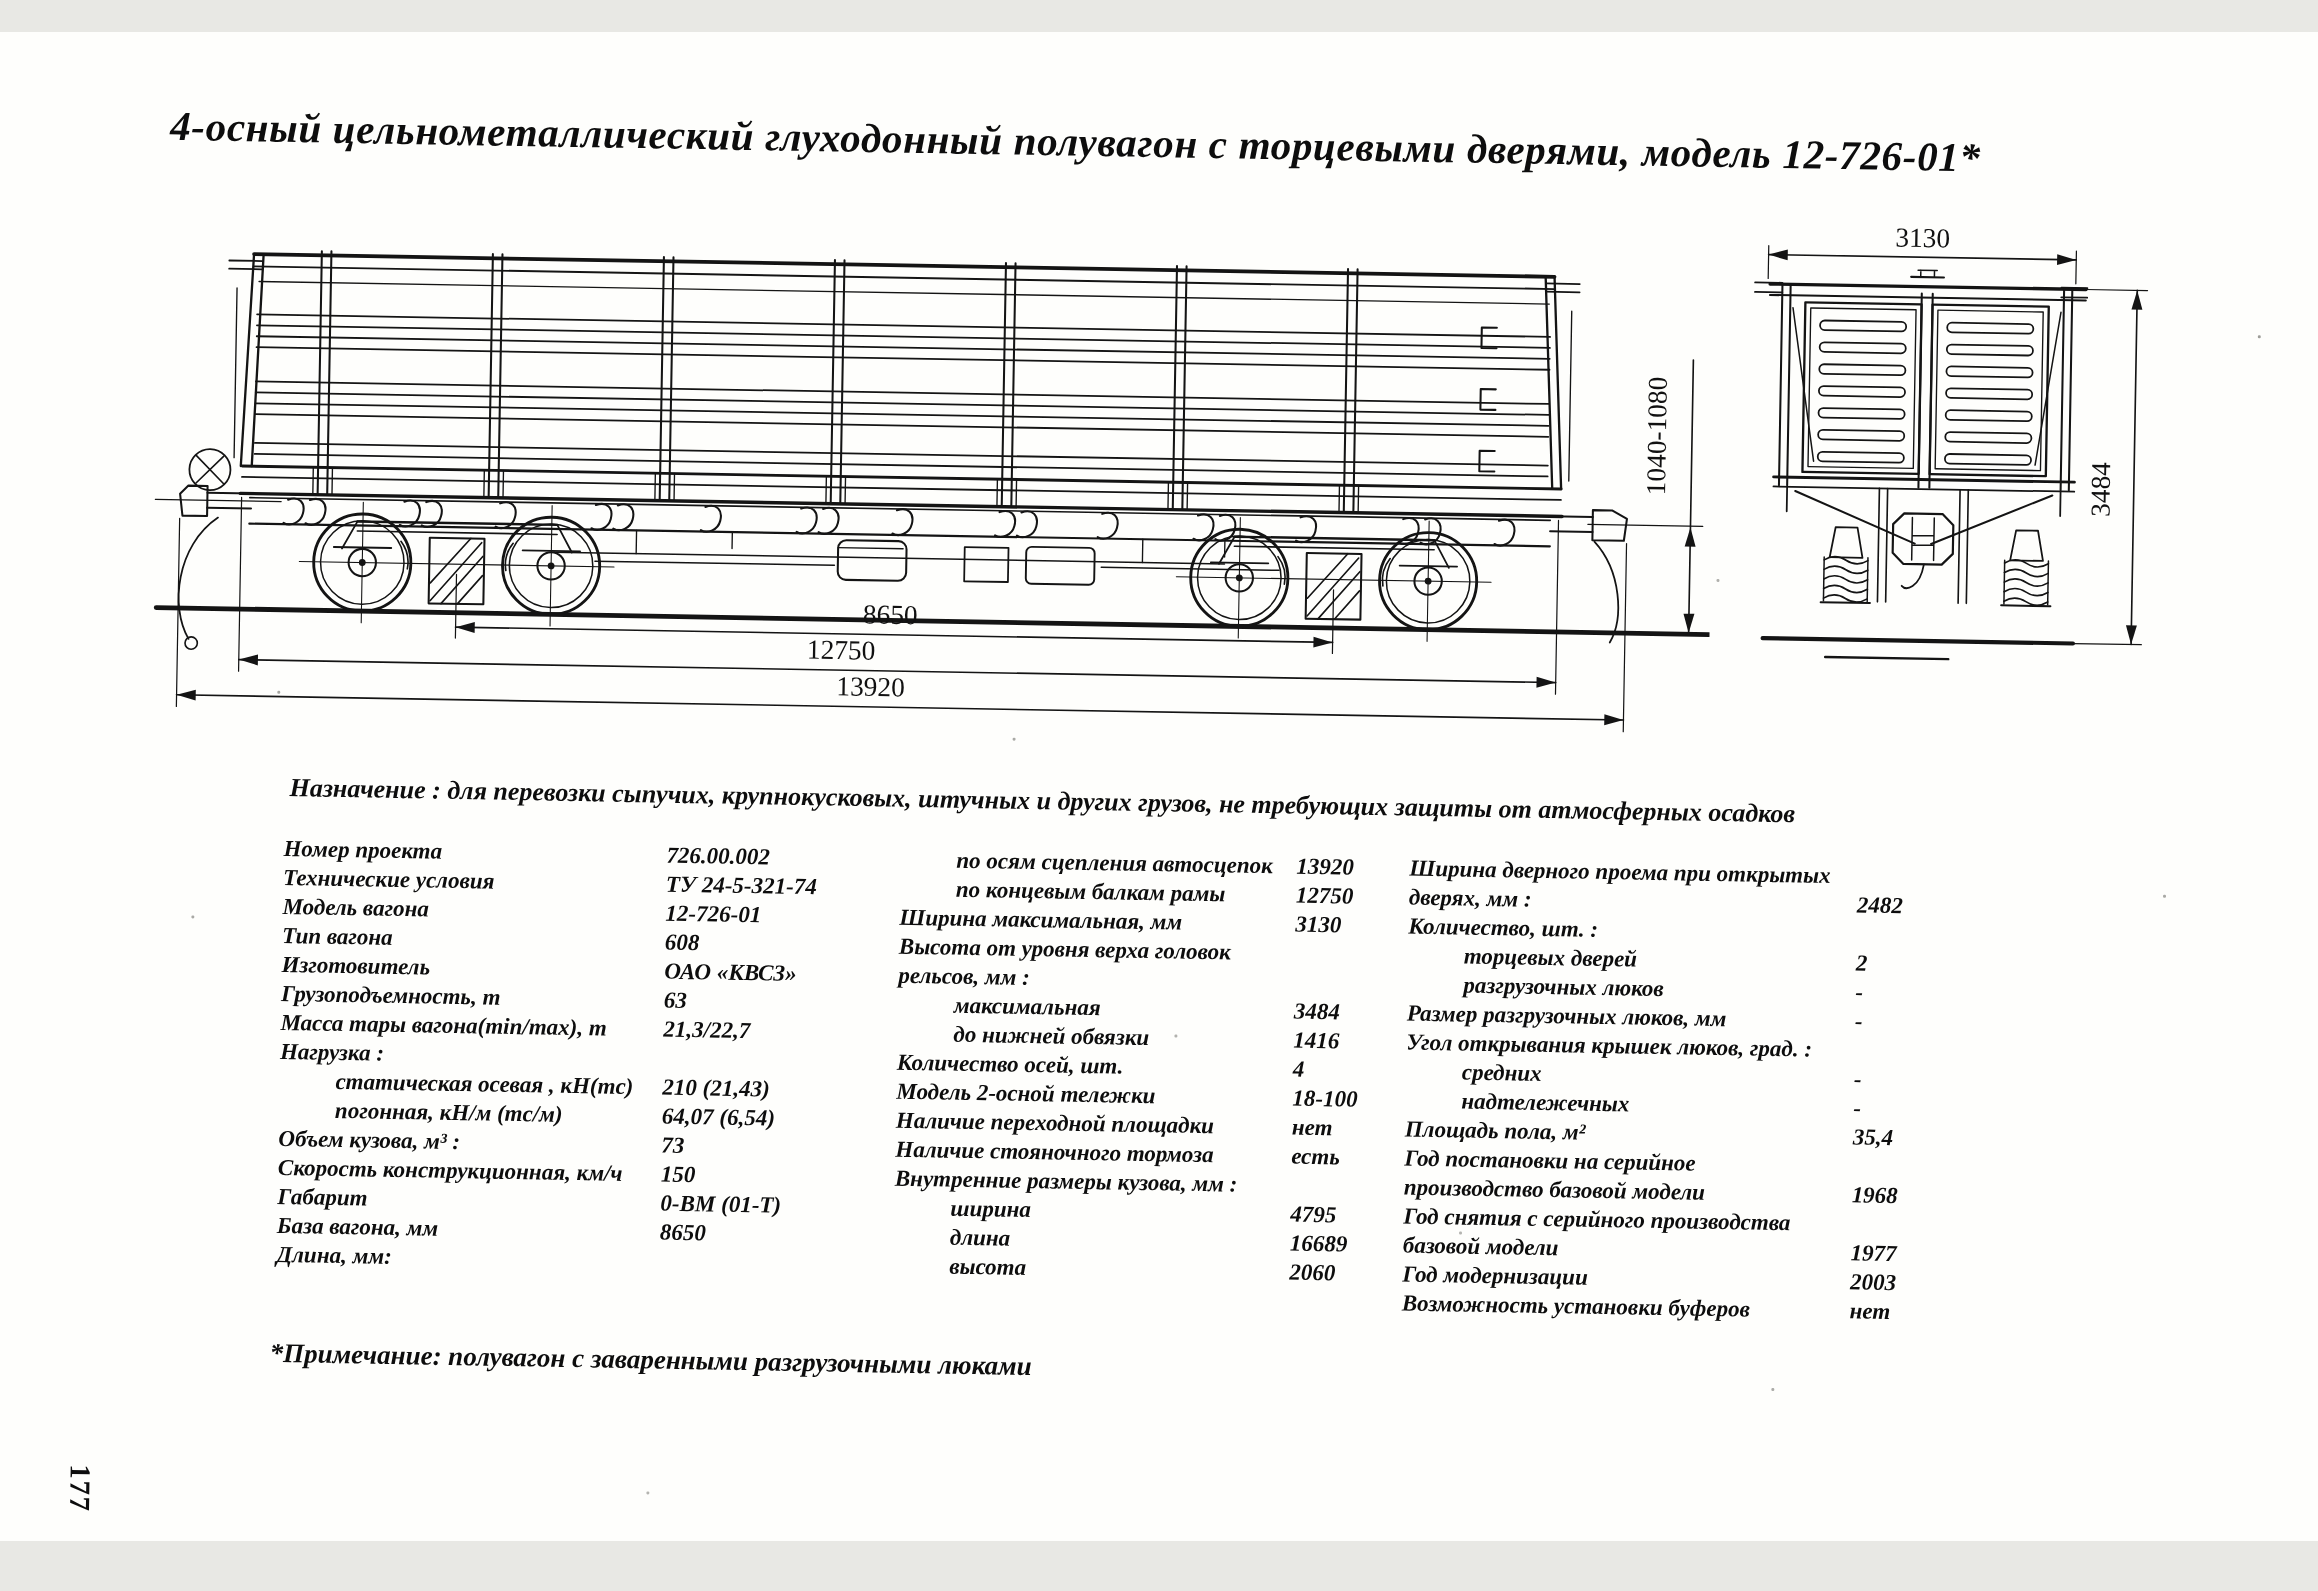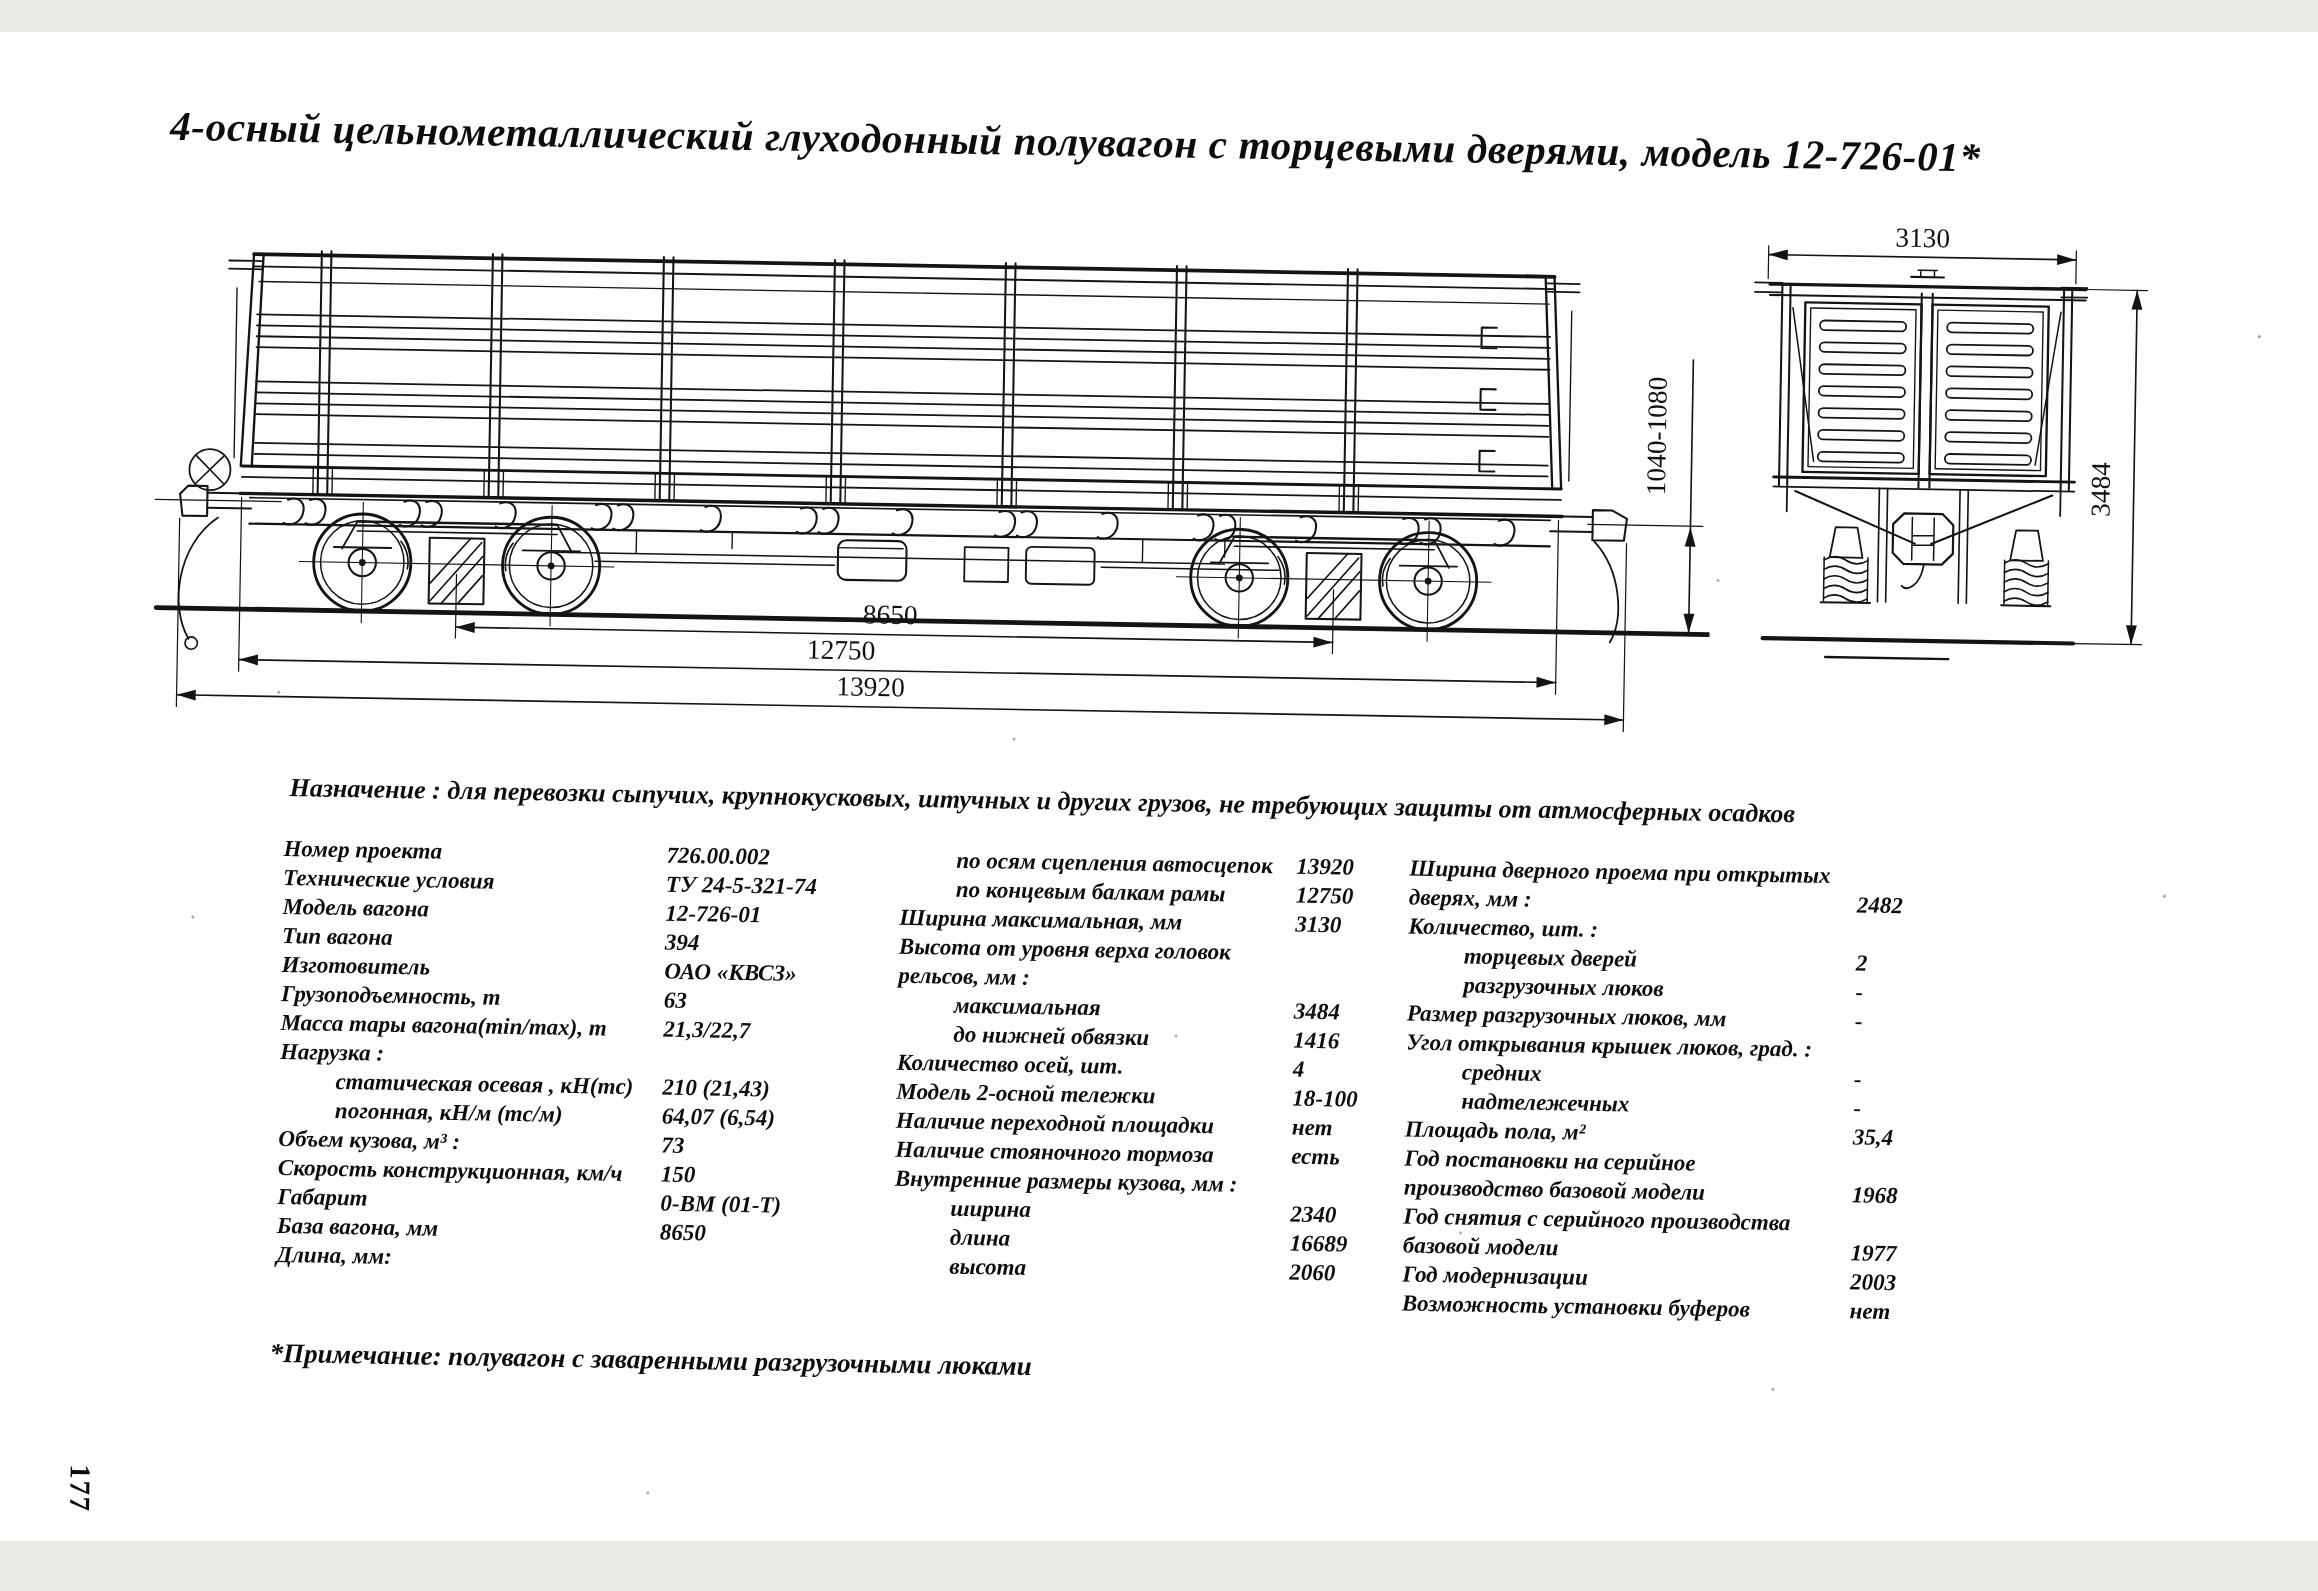--- a/index.html
+++ b/index.html
@@ -289,21 +289,21 @@
         <div class="spec-row">
           <span class="lab">Технические условия</span>
           <span class="val">ТУ 24-5-321-74</span>
         </div>
         <div class="spec-row">
           <span class="lab">Модель вагона</span>
           <span class="val">12-726-01</span>
         </div>
         <div class="spec-row">
           <span class="lab">Тип вагона</span>
-          <span class="val">394</span>
+          <span class="val">608</span>
         </div>
         <div class="spec-row">
           <span class="lab">Изготовитель</span>
           <span class="val">ОАО «КВСЗ»</span>
         </div>
         <div class="spec-row">
           <span class="lab">Грузоподъемность, т</span>
           <span class="val">63</span>
         </div>
         <div class="spec-row">
@@ -387,21 +387,21 @@
         <div class="spec-row">
           <span class="lab">Наличие стояночного тормоза</span>
           <span class="val">есть</span>
         </div>
         <div class="spec-row">
           <span class="lab">Внутренние размеры кузова, мм :</span>
           <span class="val"></span>
         </div>
         <div class="spec-row indent">
           <span class="lab">ширина</span>
-          <span class="val">2340</span>
+          <span class="val">4795</span>
         </div>
         <div class="spec-row indent">
           <span class="lab">длина</span>
           <span class="val">16689</span>
         </div>
         <div class="spec-row indent">
           <span class="lab">высота</span>
           <span class="val">2060</span>
         </div>
       </div>

